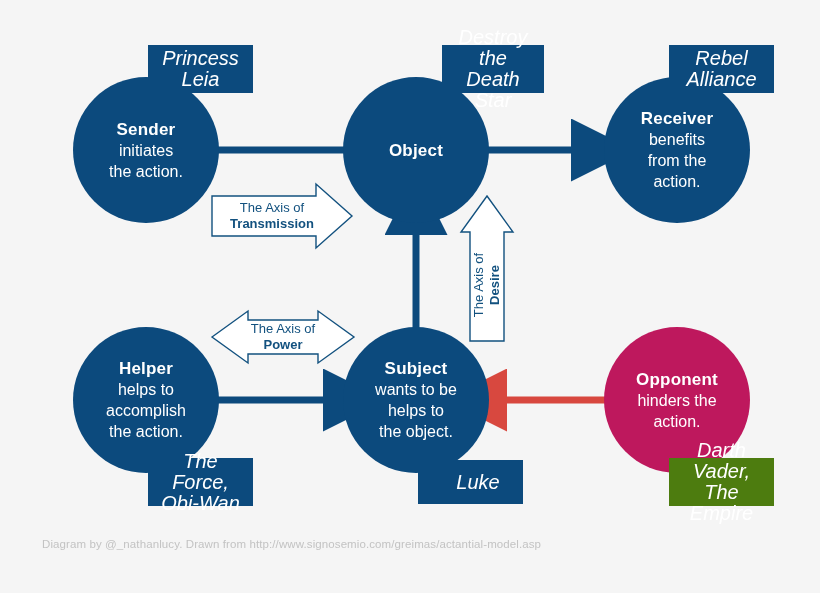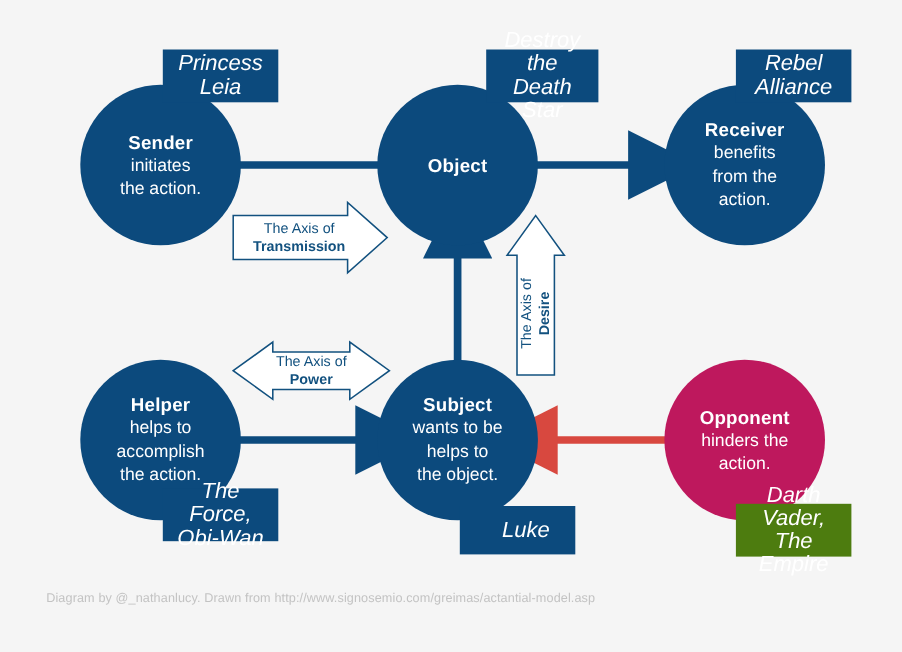--- a/index.html
+++ b/index.html
@@ -153,21 +153,21 @@
   <div class="tag blue" style="left:418px; top:45px; width:102px; height:48px; flex-direction:column;margin-left:24px;">
     <span>Destroy the</span>
     <span>Death Star</span>
   </div>
 
   <div class="tag blue" style="left:669px; top:45px; width:105px; height:48px; flex-direction:column;">
     <span>Rebel</span>
     <span>Alliance</span>
   </div>
 
-  <div class="tag blue" style="left:148px; top:444px; width:105px; height:48px; flex-direction:column;">
+  <div class="tag blue" style="left:148px; top:458px; width:105px; height:48px; flex-direction:column;">
     <span>The Force,</span>
     <span>Obi-Wan</span>
   </div>
 
   <div class="tag blue" style="left:418px; top:460px; width:105px; height:44px;padding-left:23px;">
     <span>Luke</span>
   </div>
 
   <div class="tag red" style="left:669px; top:458px; width:105px; height:48px; flex-direction:column;">
     <span>Darth Vader,</span>

